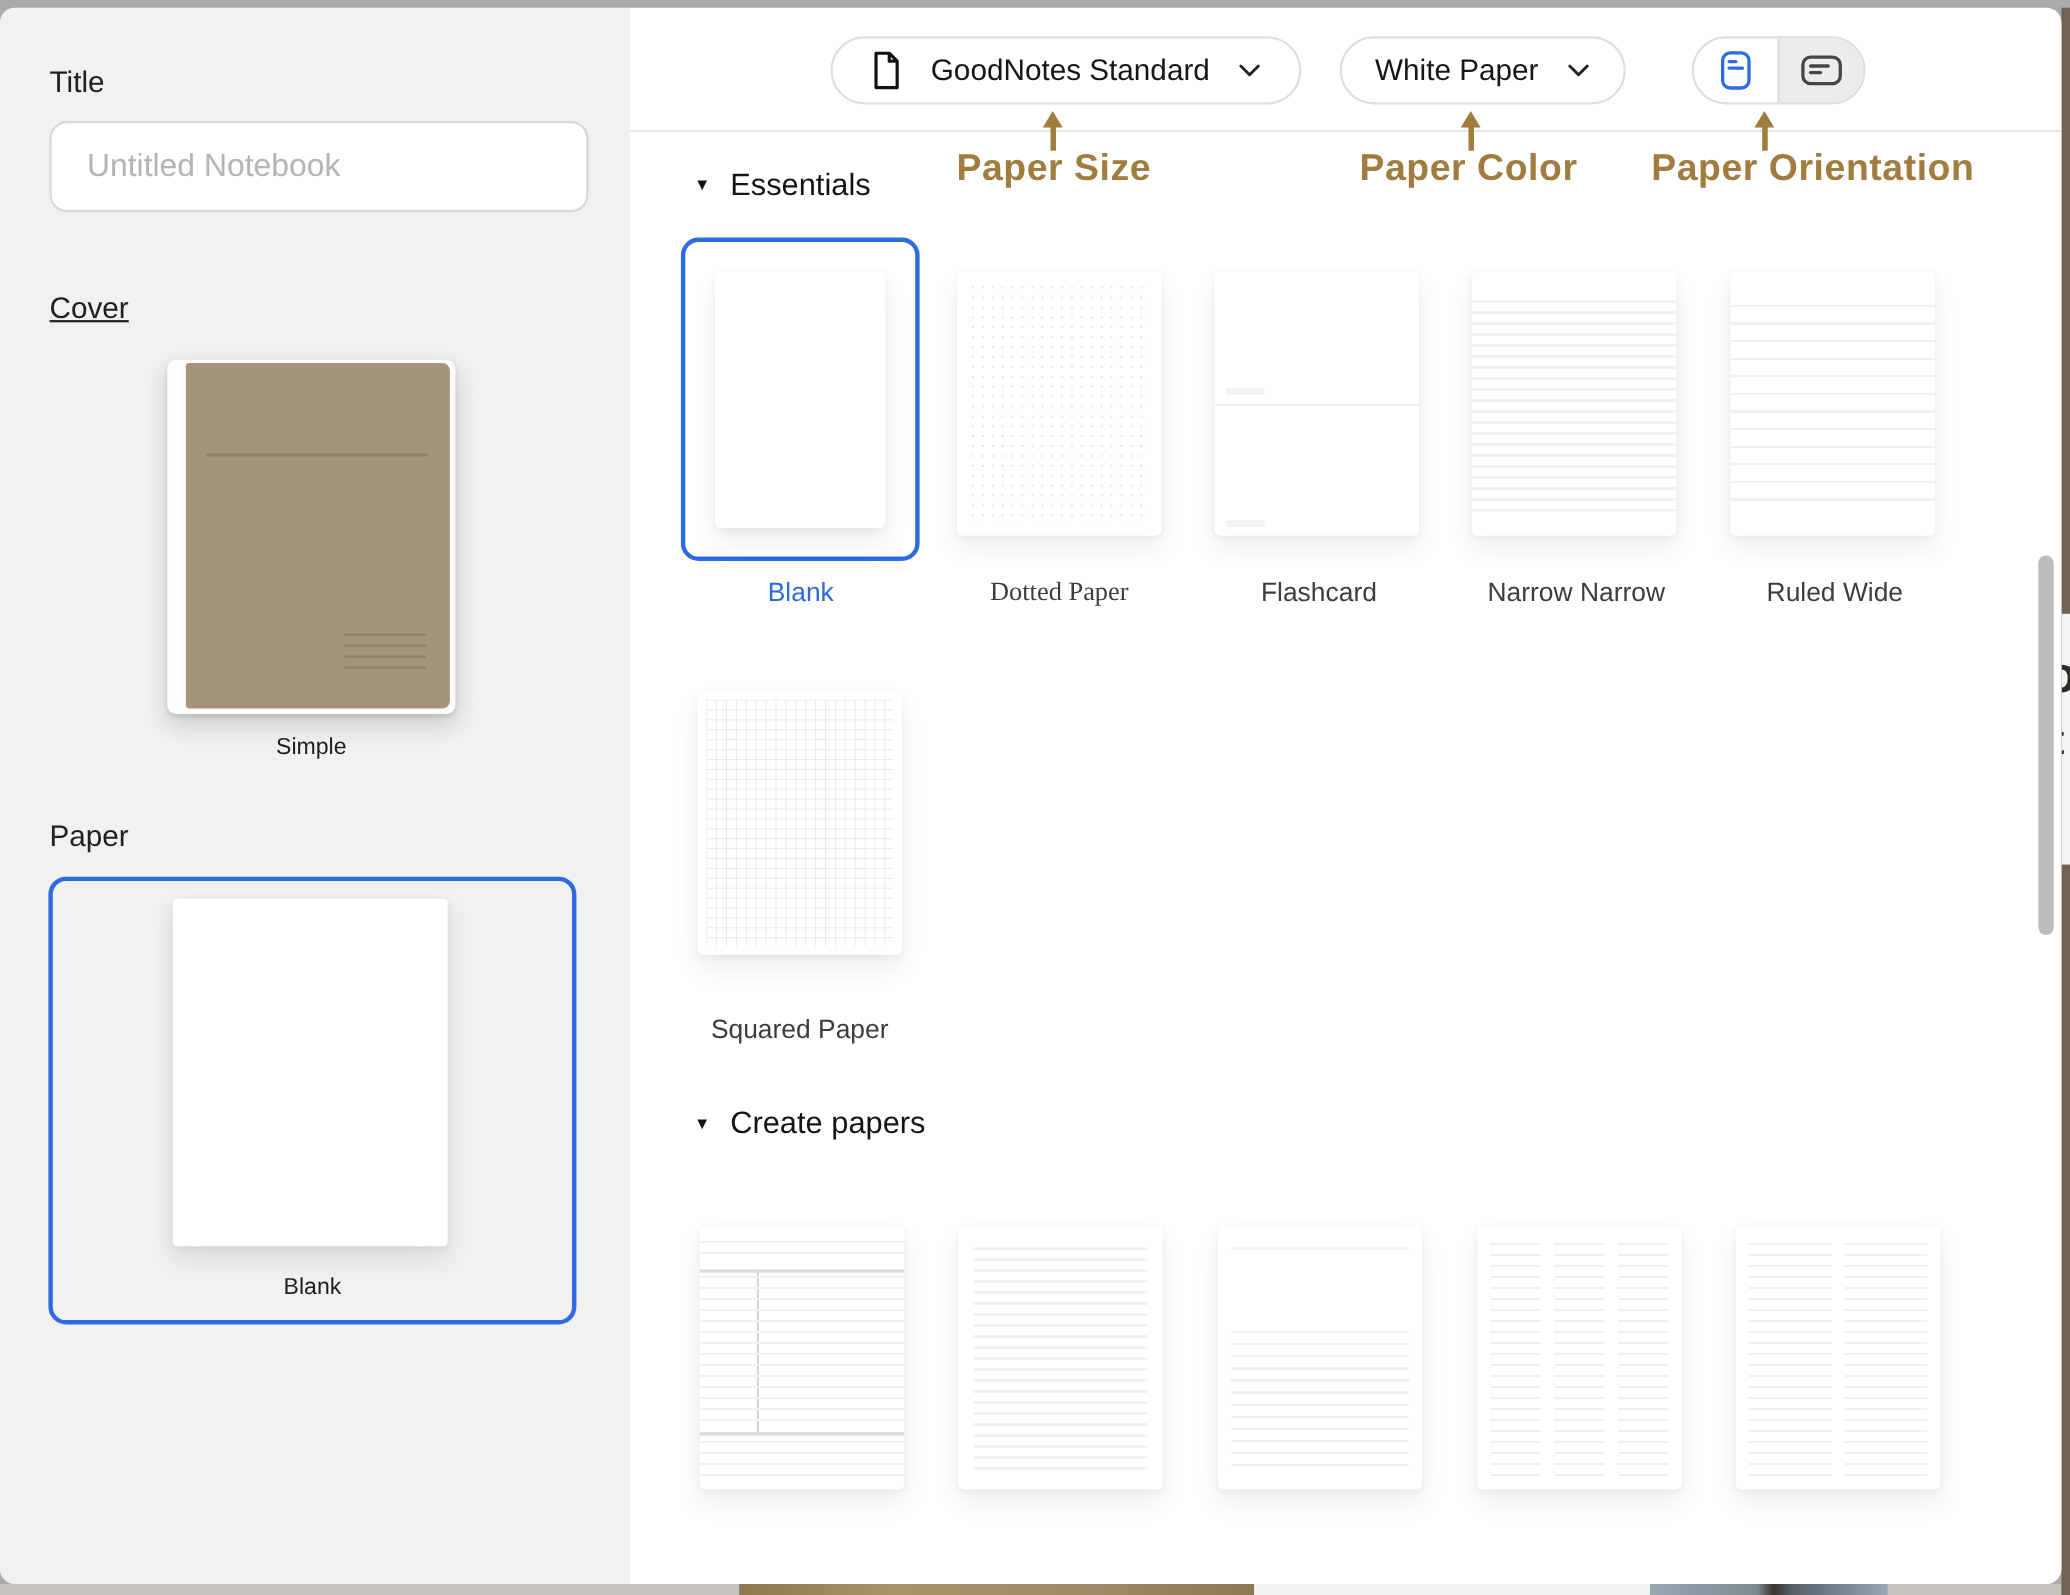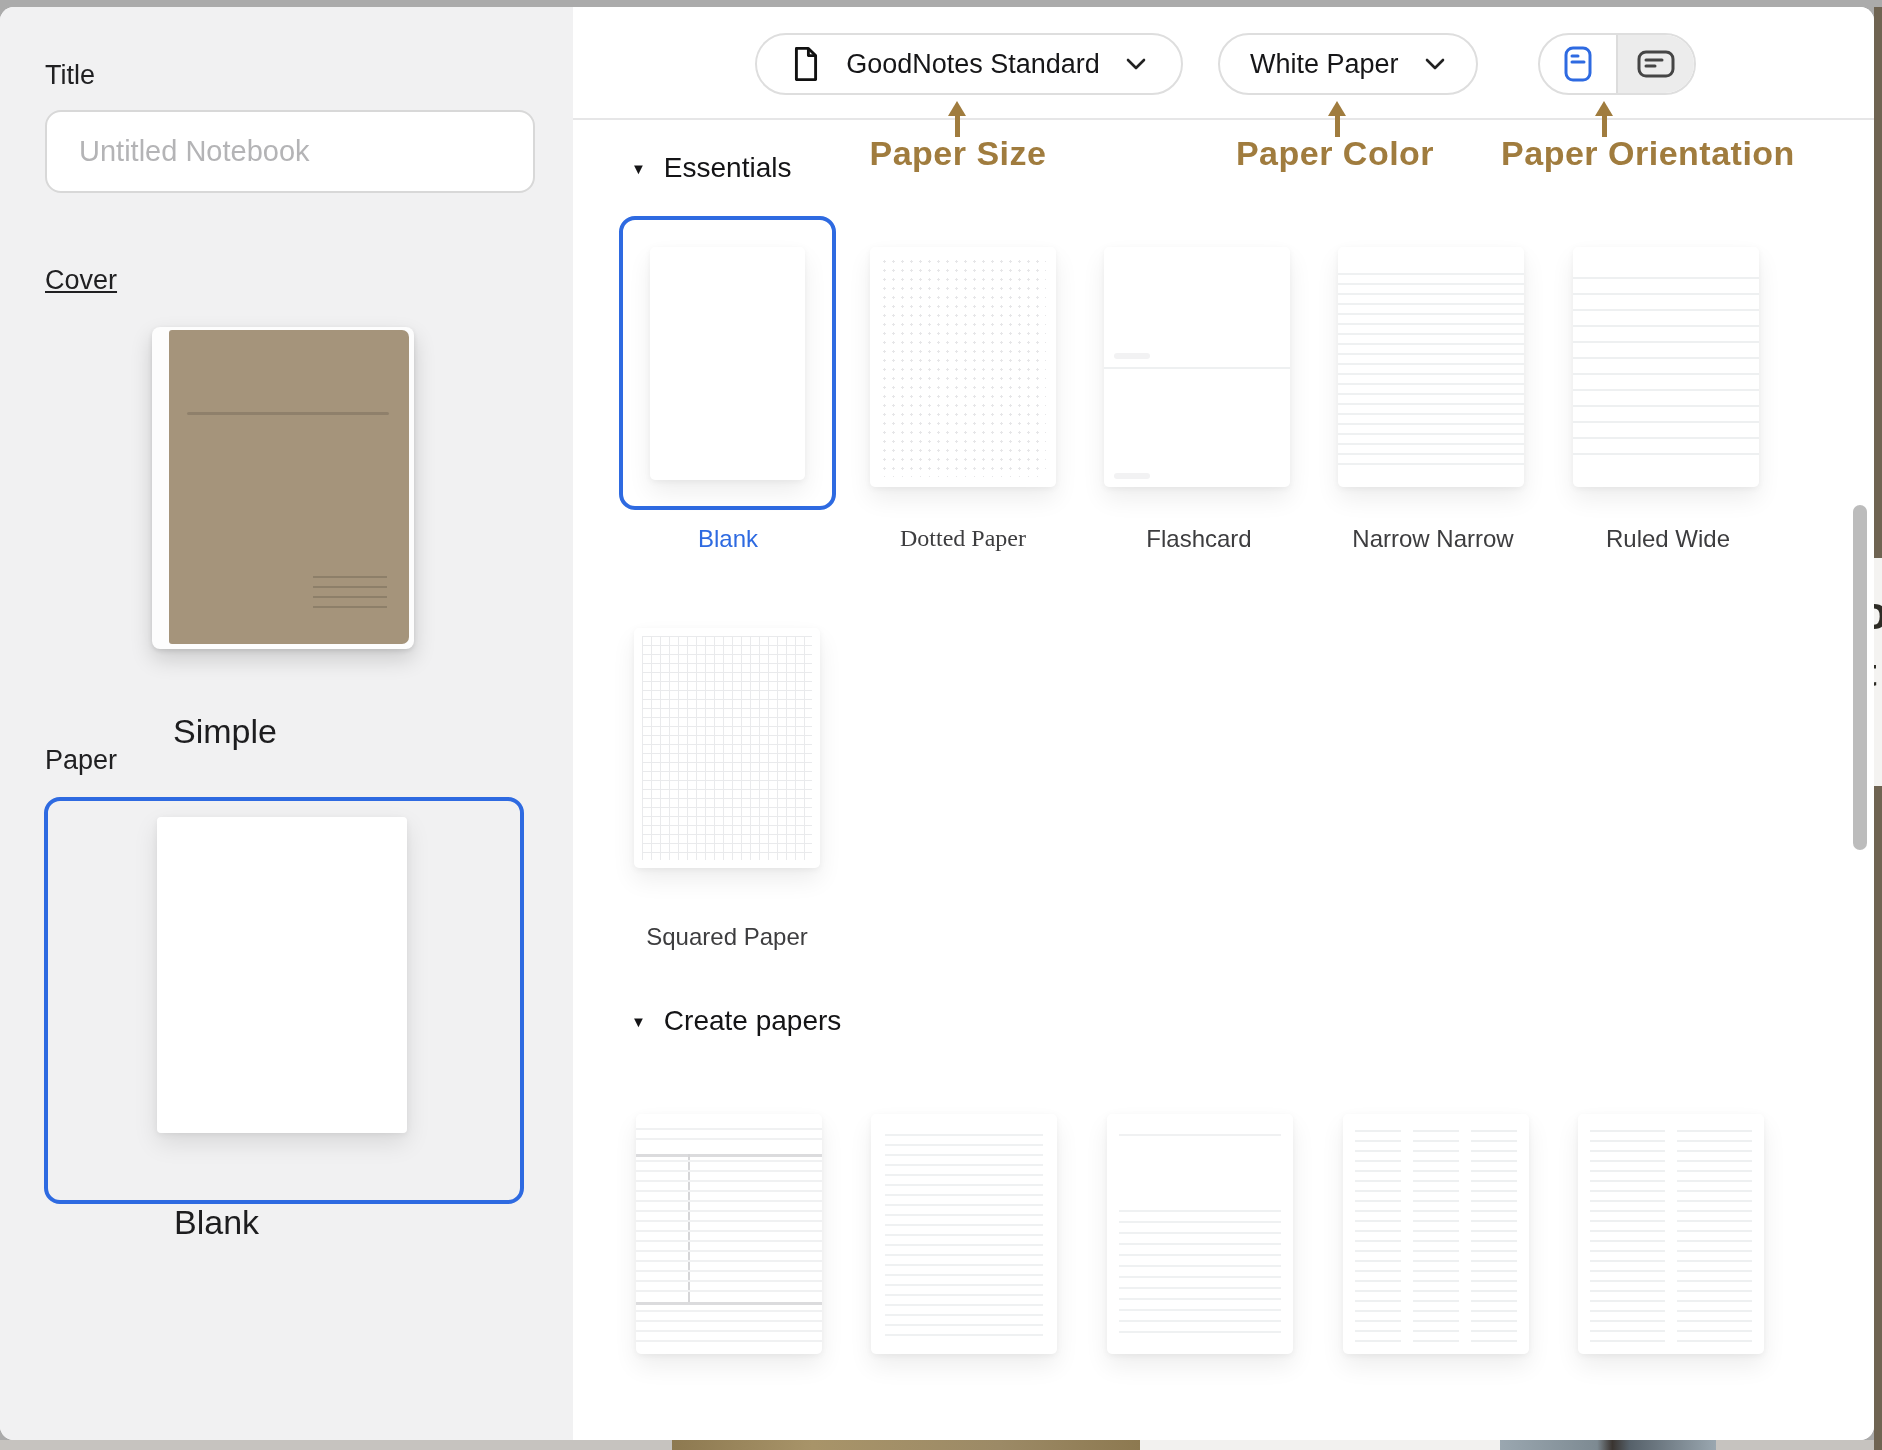--- a/index.html
+++ b/index.html
@@ -35,21 +35,21 @@
   .title-input::placeholder { color:#b4b4b6; }
 
   .cover-card { position:absolute; left:152px; top:320px; width:262px; height:322px; background:#fdfdfd;
       border-radius:8px; box-shadow:0 10px 22px rgba(0,0,0,.16), 0 2px 5px rgba(0,0,0,.10); }
   .cover-tan { position:absolute; left:17px; top:3px; right:5px; bottom:5px; background:#a5947b;
       border-radius:3px 7px 7px 3px; }
   .cover-groove { position:absolute; left:18px; top:82px; right:20px; height:3px; background:rgba(0,0,0,.13);
       border-radius:2px; }
   .cover-lines { position:absolute; right:22px; bottom:36px; width:74px; }
   .cover-lines div { height:2px; background:rgba(0,0,0,.14); margin-top:8px; }
-  .caption { position:absolute; width:220px; font-size:34px; color:#1d1d1f;margin-top:45px; }
+  .caption { position:absolute; width:220px; text-align:center; font-size:21px; color:#1d1d1f; }
   .cap-simple { left:173px; top:660px; }
   .cap-blank-side { left:174px; top:1151px; }
 
   .paper-sel-tile { position:absolute; left:44px; top:790px; width:480px; height:407px;
       border:4px solid #2e6ae1; border-radius:16px; }
   .paper-sel-page { position:absolute; left:157px; top:810px; width:250px; height:316px; background:#fff;
       border-radius:4px; box-shadow:0 10px 24px rgba(0,0,0,.10), 0 2px 6px rgba(0,0,0,.06); }
 
   
   .main { position:absolute; left:573px; top:0; right:0; height:100%; background:#fff; }

